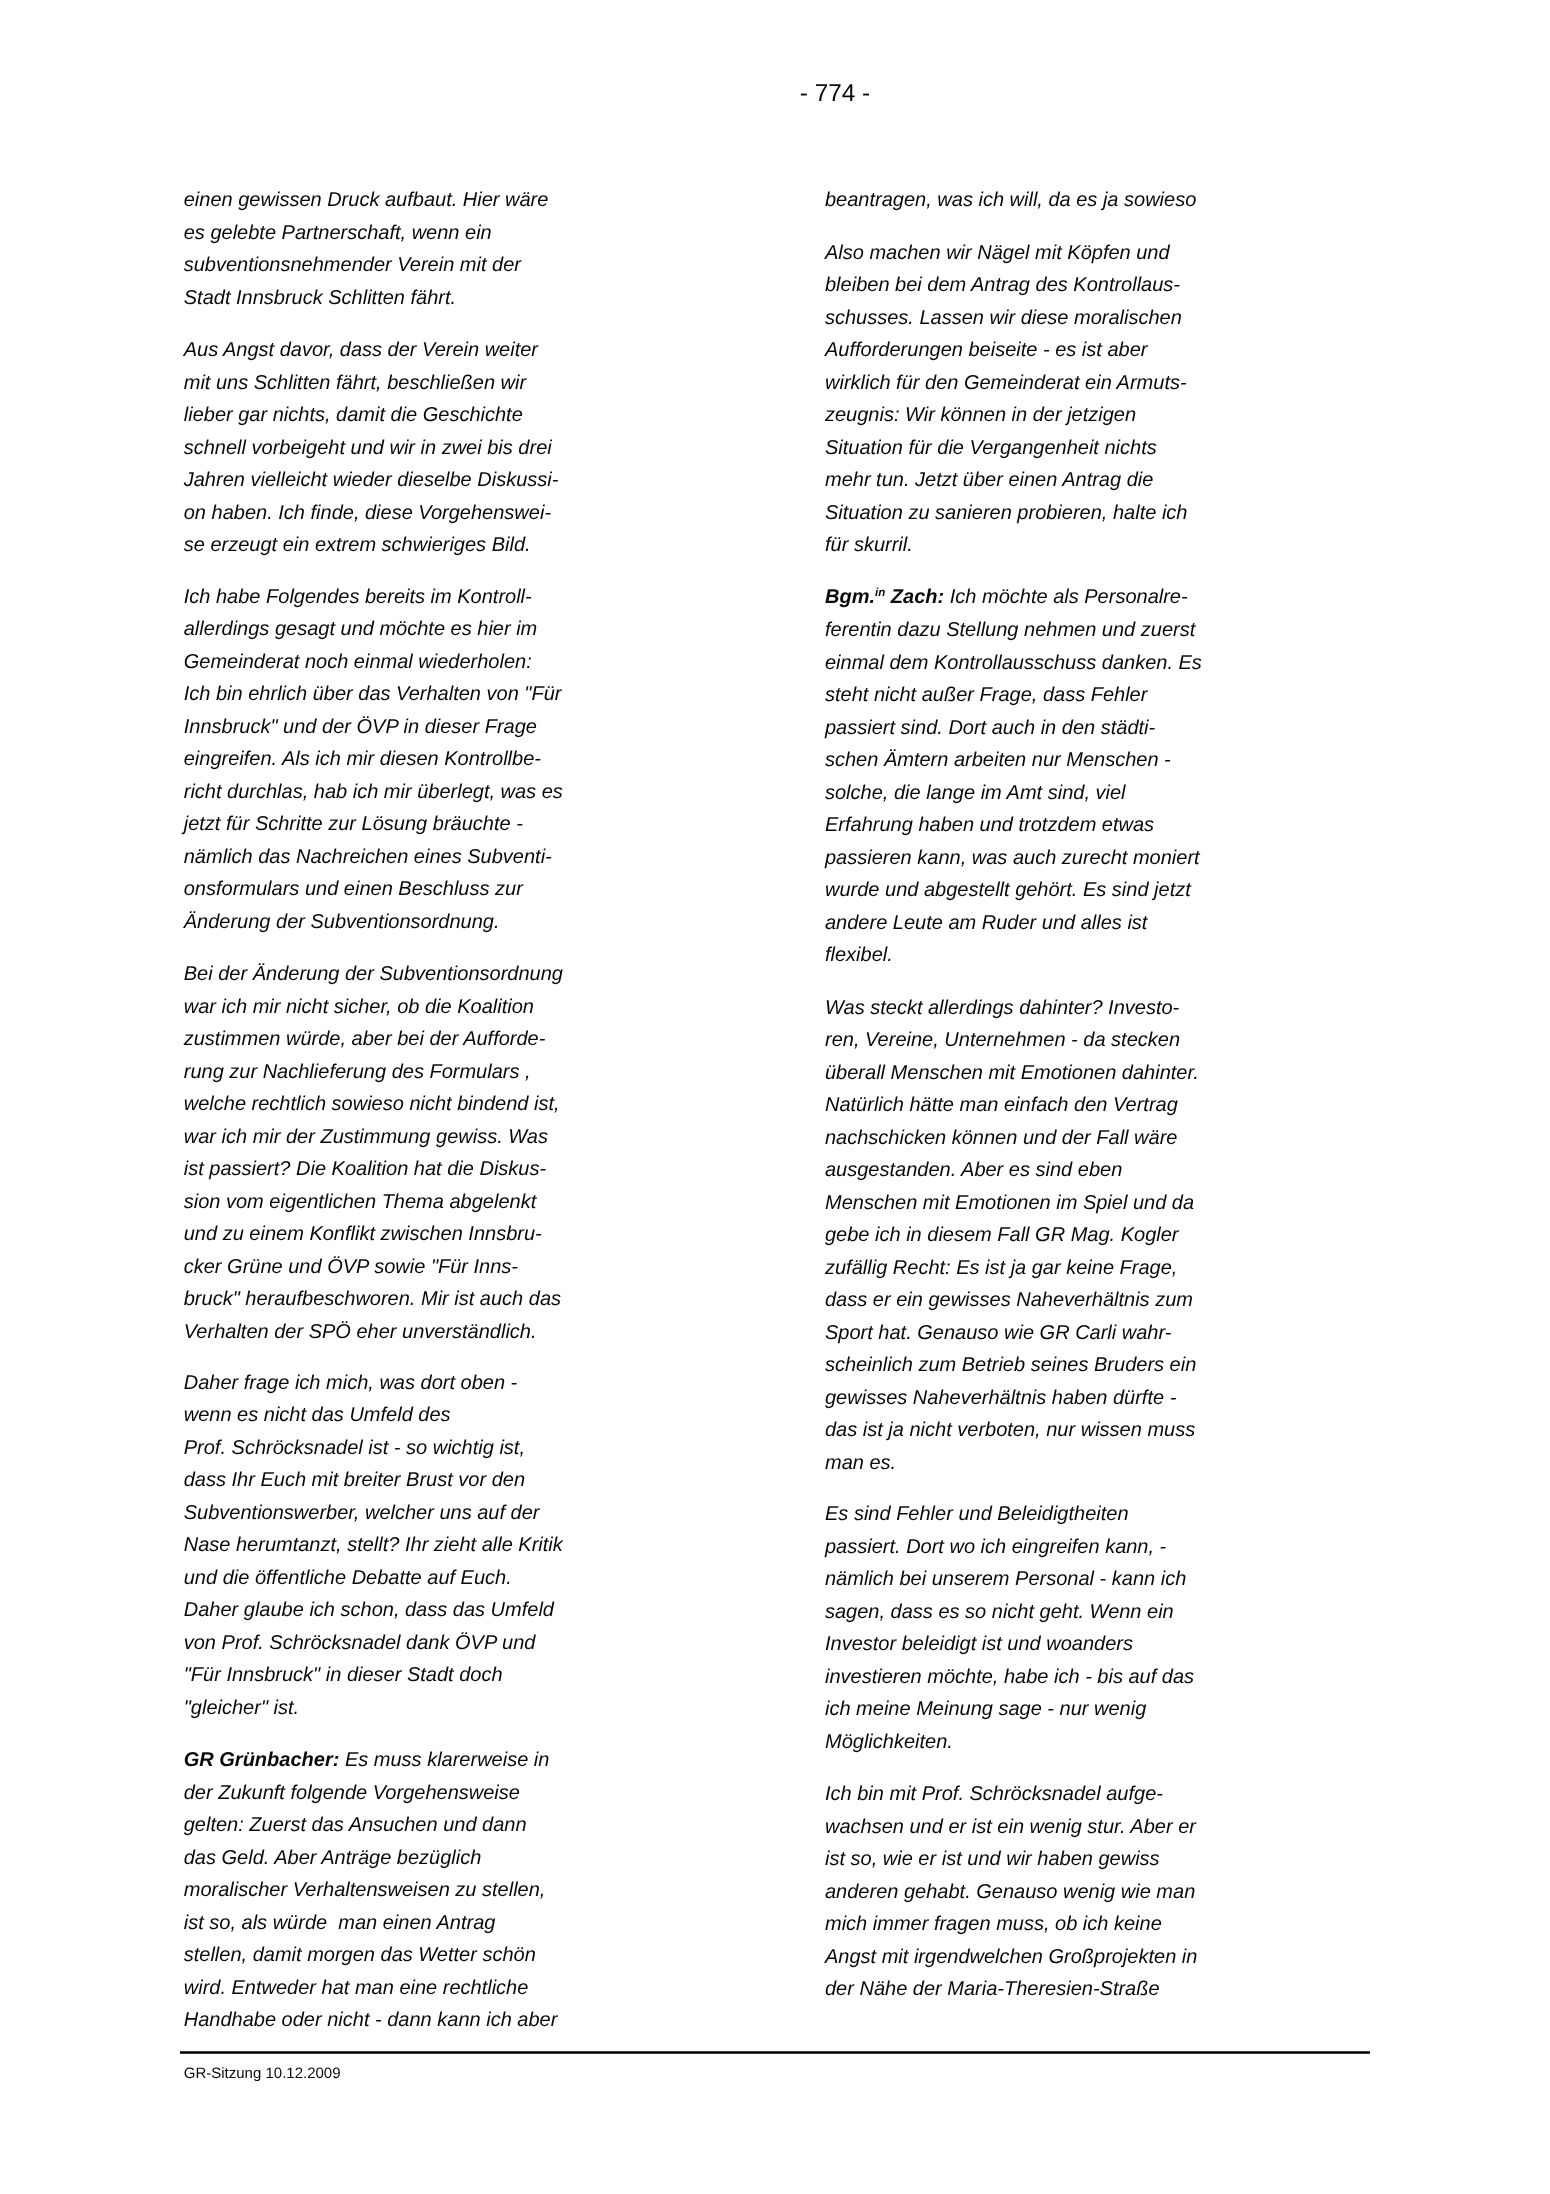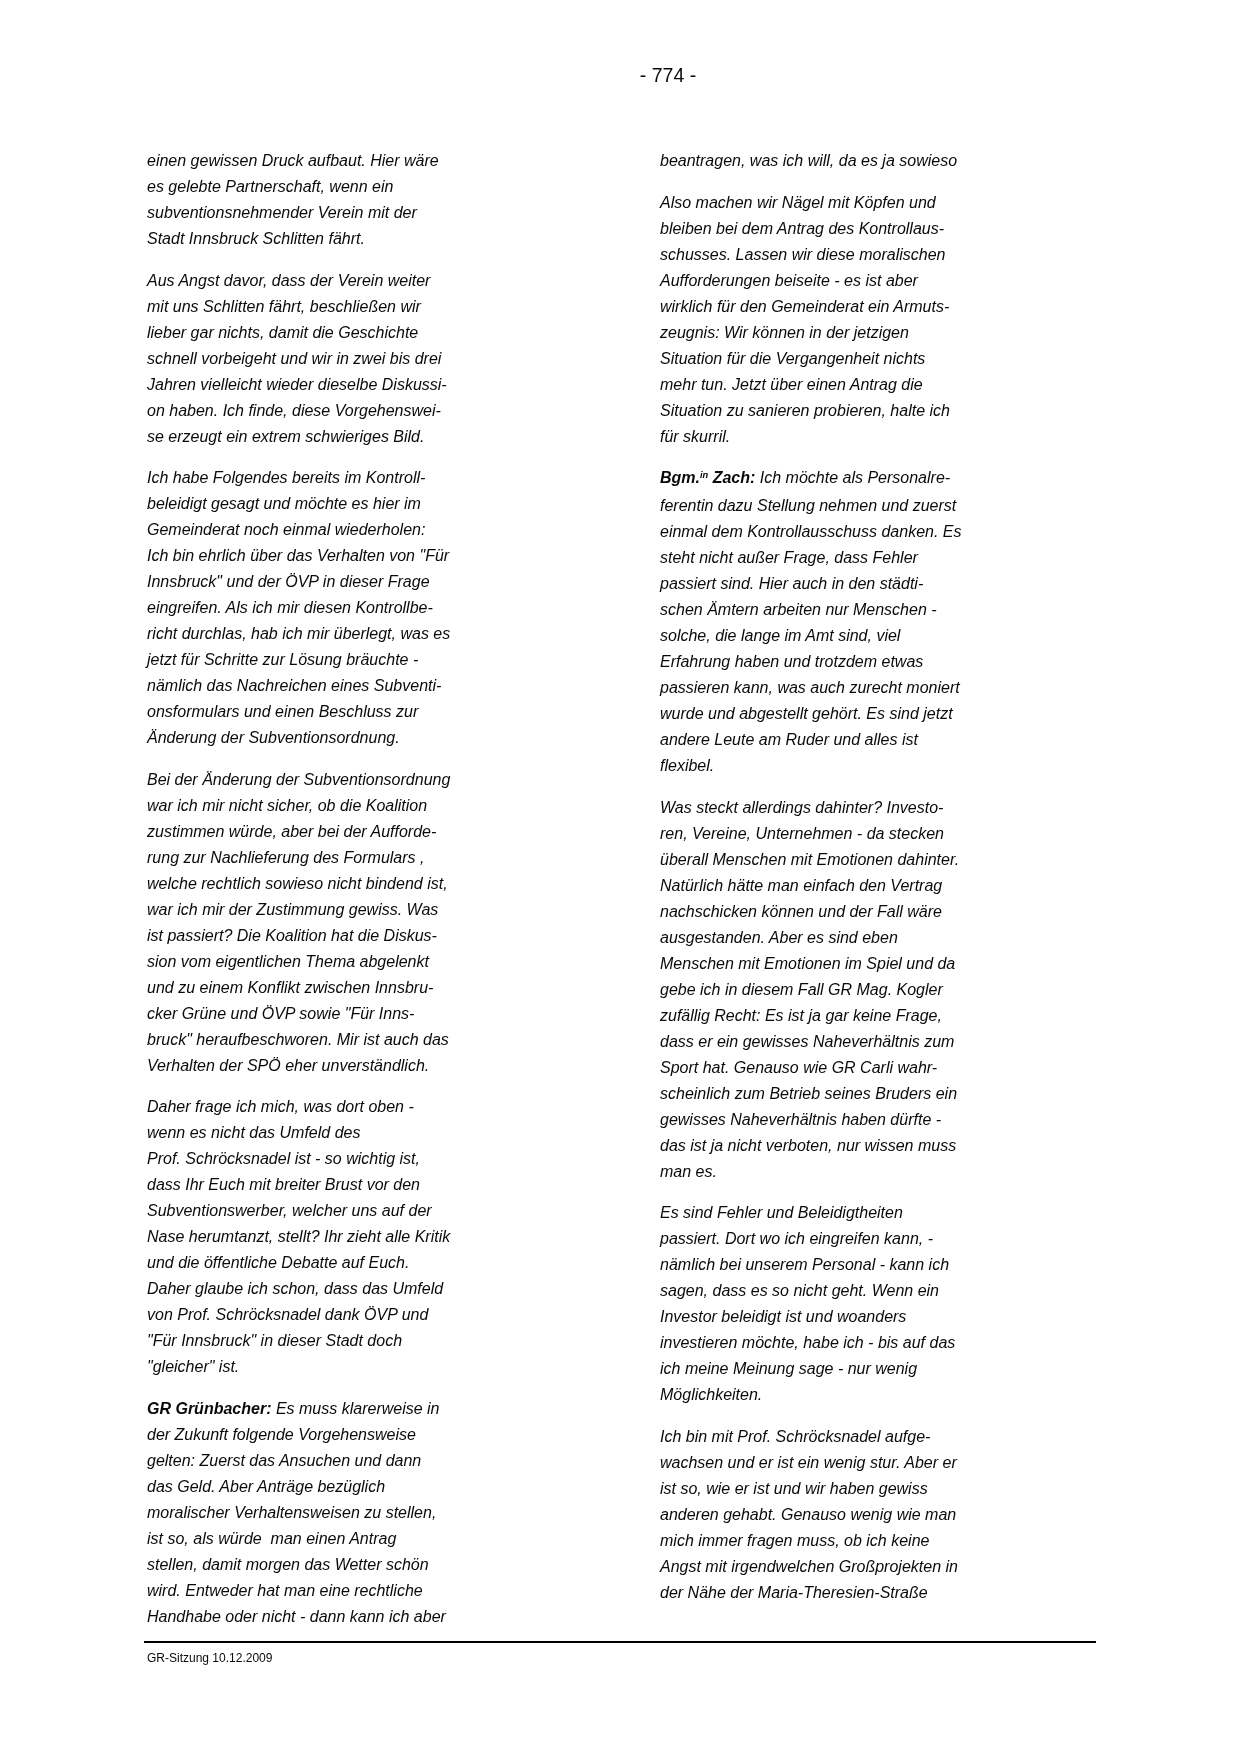--- a/index.html
+++ b/index.html
@@ -85,21 +85,21 @@
           <div class="line">Aus Angst davor, dass der Verein weiter</div>
           <div class="line">mit uns Schlitten fährt, beschließen wir</div>
           <div class="line">lieber gar nichts, damit die Geschichte</div>
           <div class="line">schnell vorbeigeht und wir in zwei bis drei</div>
           <div class="line">Jahren vielleicht wieder dieselbe Diskussi-</div>
           <div class="line">on haben. Ich finde, diese Vorgehenswei-</div>
           <div class="line">se erzeugt ein extrem schwieriges Bild.</div>
         </div>
         <div class="paragraph">
           <div class="line">Ich habe Folgendes bereits im Kontroll-</div>
-          <div class="line">beleidigt gesagt und möchte es hier im</div>
+          <div class="line">allerdings gesagt und möchte es hier im</div>
           <div class="line">Gemeinderat noch einmal wiederholen:</div>
           <div class="line">Ich bin ehrlich über das Verhalten von "Für</div>
           <div class="line">Innsbruck" und der ÖVP in dieser Frage</div>
           <div class="line">eingreifen. Als ich mir diesen Kontrollbe-</div>
           <div class="line">richt durchlas, hab ich mir überlegt, was es</div>
           <div class="line">jetzt für Schritte zur Lösung bräuchte -</div>
           <div class="line">nämlich das Nachreichen eines Subventi-</div>
           <div class="line">onsformulars und einen Beschluss zur</div>
           <div class="line">Änderung der Subventionsordnung.</div>
         </div>
@@ -156,21 +156,21 @@
           <div class="line">Situation für die Vergangenheit nichts</div>
           <div class="line">mehr tun. Jetzt über einen Antrag die</div>
           <div class="line">Situation zu sanieren probieren, halte ich</div>
           <div class="line">für skurril.</div>
         </div>
         <div class="paragraph">
           <div class="line"><span class="speaker">Bgm.<sup>in</sup> Zach:</span> Ich möchte als Personalre-</div>
           <div class="line">ferentin dazu Stellung nehmen und zuerst</div>
           <div class="line">einmal dem Kontrollausschuss danken. Es</div>
           <div class="line">steht nicht außer Frage, dass Fehler</div>
-          <div class="line">passiert sind. Hier auch in den städti-</div>
+          <div class="line">passiert sind. Dort auch in den städti-</div>
           <div class="line">schen Ämtern arbeiten nur Menschen -</div>
           <div class="line">solche, die lange im Amt sind, viel</div>
           <div class="line">Erfahrung haben und trotzdem etwas</div>
           <div class="line">passieren kann, was auch zurecht moniert</div>
           <div class="line">wurde und abgestellt gehört. Es sind jetzt</div>
           <div class="line">andere Leute am Ruder und alles ist</div>
           <div class="line">flexibel.</div>
         </div>
         <div class="paragraph">
           <div class="line">Was steckt allerdings dahinter? Investo-</div>

